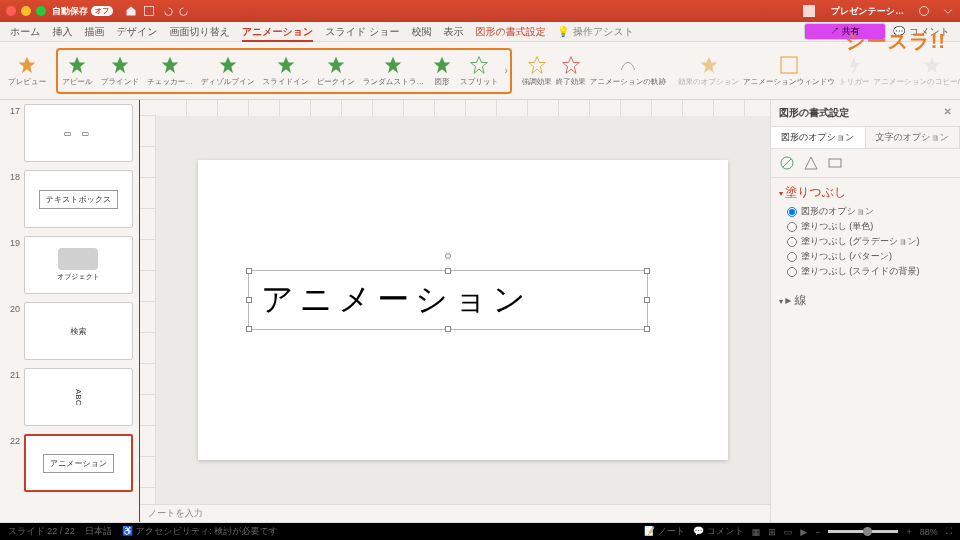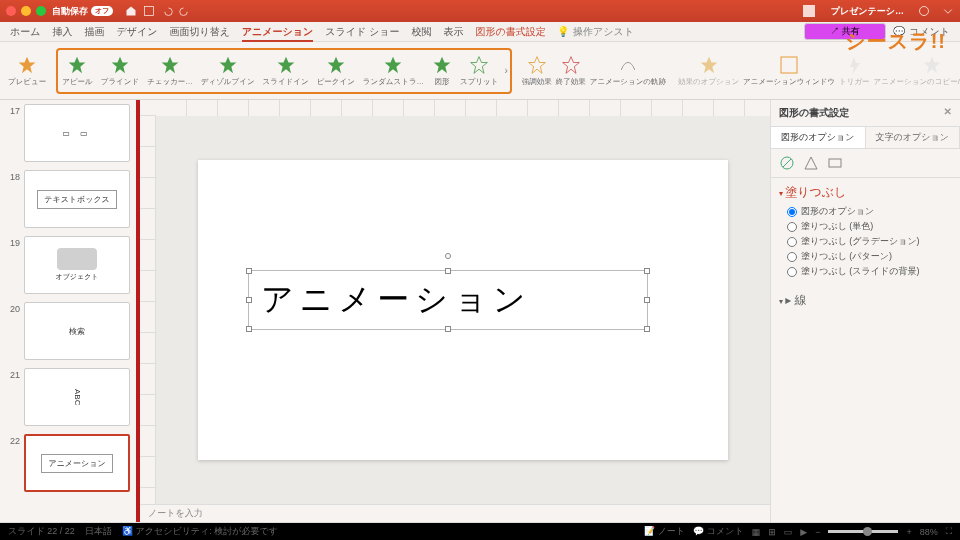--- a/index.html
+++ b/index.html
@@ -20,21 +20,21 @@
 .tab.highlight{color:#c63e28}
 .tabsrow .right{margin-left:auto;display:flex;gap:8px;align-items:center}
 .sharebtn{border:1px solid #ccc;border-radius:3px;padding:1px 25px;font-size:9px;background:#d946ef}
 .ribbon{height:58px;background:#f6f3f0;display:flex;align-items:center;padding:0 6px;border-bottom:1px solid #d8d3ce;font-size:8px;color:#555;position:relative}
 .ribgroup{display:flex;flex-direction:column;align-items:center;gap:2px;margin:0 2px}
 .riblabel{font-size:7.5px;color:#666;white-space:nowrap}
 .star{width:20px;height:20px}
 .animbox{border:2px solid #e67e22;border-radius:4px;display:flex;align-items:center;padding:2px 2px;gap:4px;height:46px}
 .divider{width:1px;height:40px;background:#ddd;margin:0 4px}
 .main{display:flex;height:calc(100% - 22px - 20px - 58px - 18px)}
-.thumbs{width:140px;background:#f6f3f0;border-right:4px solid #b91c1c;overflow-y:auto;padding:4px 6px}
+.thumbs{width:140px;background:#f6f3f0;border-right:1px solid #b91c1c;overflow-y:auto;padding:4px 6px}
 .thumbs::-webkit-scrollbar{width:10px}.thumbs::-webkit-scrollbar-thumb{background:#ccc;border-radius:5px}
 .thumbwrap{display:flex;gap:4px;margin-bottom:8px}
 .thumbnum{font-size:9px;color:#666;width:14px;text-align:right;padding-top:2px}
 .thumb{flex:1;height:58px;background:#fff;border:1px solid #ccc;border-radius:2px;display:flex;align-items:center;justify-content:center;font-size:8px;color:#333;position:relative}
 .thumb.sel{border:2px solid #c63e28}
 .thumb .inner-box{border:1px solid #999;padding:3px 6px;font-size:8px;background:#fff}
 .thumb .obj-shape{width:40px;height:22px;background:#d0d0d0;border-radius:4px}
 .thumb .vert{writing-mode:vertical-rl;font-size:8px}
 .canvaswrap{flex:1;display:flex;flex-direction:column;background:#eceae7}
 .rulers{position:relative;height:16px;background:#f6f3f0;border-bottom:1px solid #ddd}

